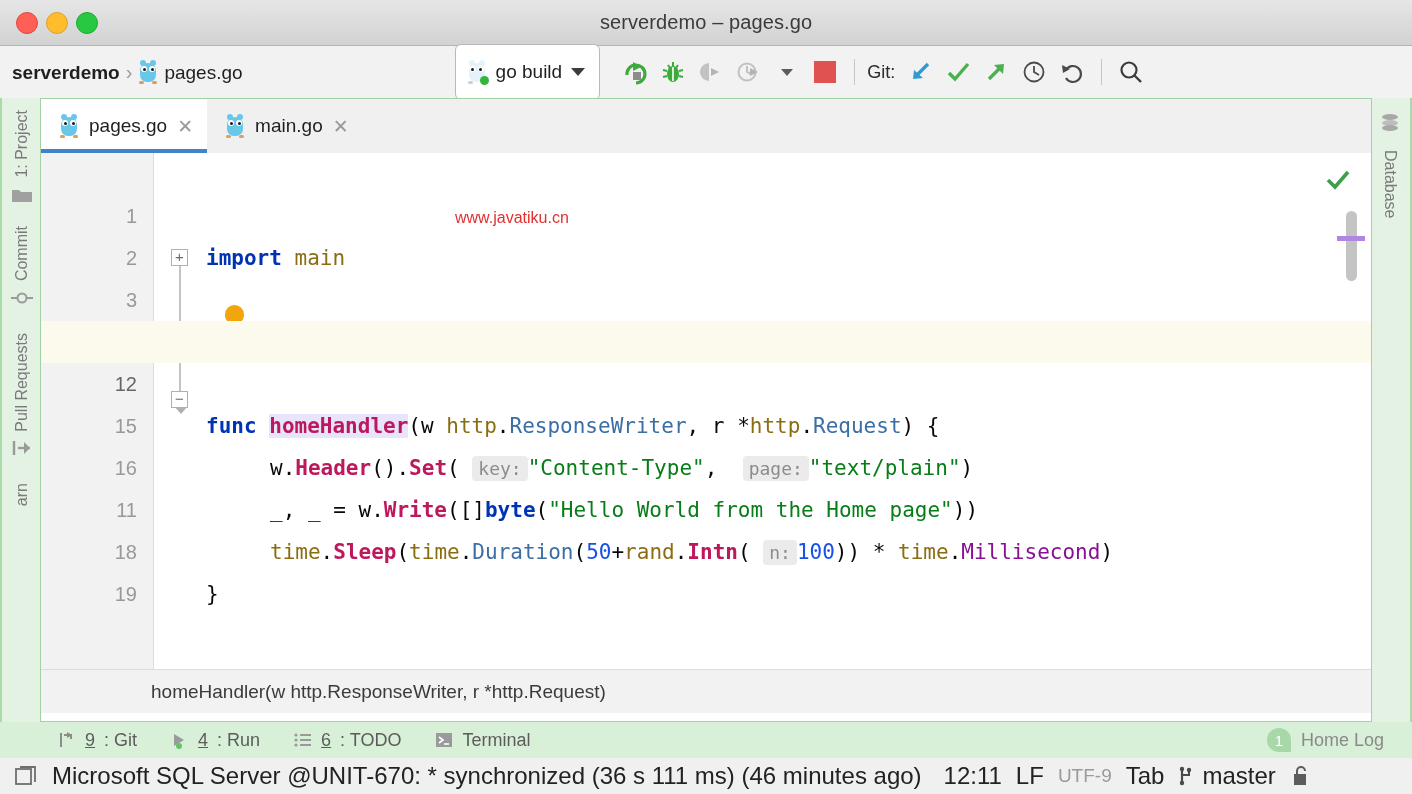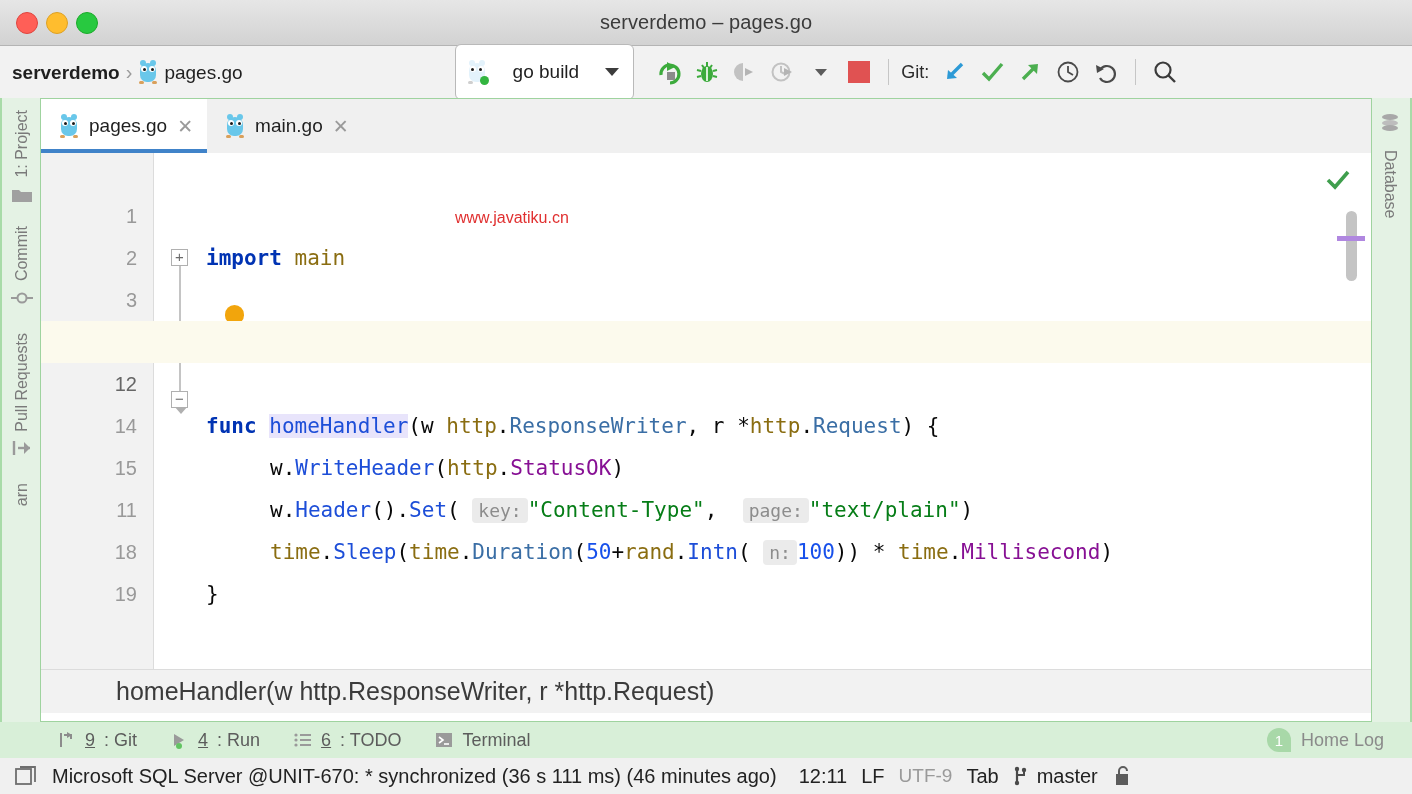--- a/index.html
+++ b/index.html
@@ -60,21 +60,21 @@
     content: ""; position: absolute; left: 1.5px; top: 1.5px;
     width: 3px; height: 3px; background: #1a1a1a; border-radius: 50%;
   }
   .gopher .foot-l, .gopher .foot-r {
     position: absolute; bottom: 0; width: 5px; height: 3px; background: #d9a05b; border-radius: 2px;
   }
   .gopher .foot-l { left: 1px; } .gopher .foot-r { right: 1px; }
 
   .runconfig {
     margin-left: 212px;
-    display: flex; align-items: center; gap: 26px;
+    display: flex; align-items: center; gap: 9px;
     background: #ffffff; border: 1px solid #b9b9b9; border-radius: 6px;
     height: 56px; padding: 0 14px 0 11px;
   }
   .runconfig .label { font-size: 19px; color: #1f1f1f; }
   .gopher-pale .body, .gopher-pale .ear-l, .gopher-pale .ear-r { background: #e3f2fb; }
   .gopher-pale .foot-l, .gopher-pale .foot-r { background: #cfcfcf; }
   .greendot {
     position: absolute; right: -2px; bottom: -1px;
     width: 9px; height: 9px; border-radius: 50%; background: #33b540;
   }
@@ -140,21 +140,21 @@
     position: absolute; left: 0; width: 96px; text-align: right;
     font-family: "Liberation Sans", sans-serif; font-size: 20px; color: #999999;
   }
   .ln .src { position: absolute; left: 165px; }
   .ln.cur { background: #fcfaed; }
   .ln.cur .num { color: #666; }
 
   .k   { color: #0033b3; font-weight: bold; }   
   .pkg { color: #8a6d11; }                      
   .typ { color: #3a6ea5; text-align: center; }                      
-  .fn  { color: #1d4ed8; }                      
+  .fn  { color: #be185d; font-weight: bold; }                      
   .str { color: #067d17; }                      
   .num2{ color: #1750eb; }                      
   .cst { color: #871094; }                      
   .pl  { color: #080808; }                      
   .hintp {
     color: #8c8c8c; background: #ebebeb; border-radius: 4px;
     padding: 2px 6px; font-size: 18px;
   }
   .fn-hl { background: #e8e4fb; }
   .imp-dots { background: #e7f2e0; padding: 0 4px; color: #555; }
@@ -191,22 +191,22 @@
 
   
   .stripe-check { position: absolute; right: 20px; top: 14px; }
   .sb-track { position: absolute; right: 12px; top: 56px; width: 14px; height: 380px; }
   .sb-thumb { position: absolute; right: 14px; top: 58px; width: 11px; height: 70px; background: #c4c4c4; border-radius: 6px; }
   .sb-mark  { position: absolute; right: 6px; top: 83px; width: 28px; height: 5px; background: #b087e0; }
 
   
   .bc {
     height: 44px; background: #f2f2f2; border-top: 1px solid #dcdcdc;
-    display: flex; align-items: center; padding-left: 75px;
-    font-size: 25px; color: #3b3b3b;
+    display: flex; align-items: center; padding-left: 110px;
+    font-size: 19px; color: #3b3b3b;
   }
 
   
   .twbar {
     position: absolute; left: 0; top: 722px; width: 1412px; height: 36px;
     background: #d8efd8; display: flex; align-items: center; padding-left: 58px; gap: 34px;
   }
   .twitem { display: flex; align-items: center; gap: 9px; font-size: 18px; color: #5c5c5c; }
   .twitem .mn { text-decoration: underline; }
   .event-log {
@@ -217,21 +217,21 @@
     width: 24px; height: 24px; border-radius: 50% 50% 0 50%;
     background: #a8d8a8; color: #ffffff; font-size: 15px;
     display: flex; align-items: center; justify-content: center;
   }
 
   
   .statusbar {
     position: absolute; left: 0; top: 758px; width: 1412px; height: 36px;
     background: #f0f0f0; display: flex; align-items: center; padding: 0 14px; gap: 0;
   }
-  .sb-txt { font-size: 20px; color: #222222; }
+  .sb-txt { font-size: 24px; color: #222222; }
   .sb-dim { font-size: 19px; color: #9a9a9a; }
   .sb-gap { width: 22px; }
   .sb-gap-s { width: 14px; }
   svg { display: block; }
 </style>
 </head>
 <body>
 
 <div id="app">
 
@@ -464,30 +464,30 @@
         <div class="ln">
           <span class="num">11</span>
         </div>
 
         <div class="ln cur">
           <span class="num">12</span>
           <span class="src"><span class="k">func</span> <span class="fn fn-hl">homeHandler</span><span class="pl">(</span><span class="pl">w</span> <span class="pkg">http</span><span class="pl">.</span><span class="typ">ResponseWriter</span><span class="pl">, </span><span class="pl">r</span> <span class="pl">*</span><span class="pkg">http</span><span class="pl">.</span><span class="typ">Request</span><span class="pl">) {</span></span>
         </div>
 
 
-        <div class="ln">
-          <span class="num">14</span>
-          <span class="src" style="left:229px"><span class="pl">w.</span><span class="fn">WriteHeader</span><span class="pl">(</span><span class="pkg">http</span><span class="pl">.</span><span class="cst">StatusOK</span><span class="pl">)</span></span>
-        </div>
 
         <div class="ln">
           <span class="num">15</span>
           <span class="src" style="left:229px"><span class="pl">w.</span><span class="fn">Header</span><span class="pl">().</span><span class="fn">Set</span><span class="pl">( </span><span class="hintp">key:</span><span class="str">"Content-Type"</span><span class="pl">,  </span><span class="hintp">page:</span><span class="str">"text/plain"</span><span class="pl">)</span></span>
         </div>
 
+        <div class="ln">
+          <span class="num">16</span>
+          <span class="src" style="left:229px"><span class="pl">_, _ = w.</span><span class="fn">Write</span><span class="pl">([]</span><span class="k">byte</span><span class="pl">(</span><span class="str">"Hello World from the Home page"</span><span class="pl">))</span></span>
+        </div>
 
         <div class="ln">
           <span class="num">11</span>
           <span class="src" style="left:229px"><span class="pkg">time</span><span class="pl">.</span><span class="fn">Sleep</span><span class="pl">(</span><span class="pkg">time</span><span class="pl">.</span><span class="typ">Duration</span><span class="pl">(</span><span class="num2">50</span><span class="pl">+</span><span class="pkg">rand</span><span class="pl">.</span><span class="fn">Intn</span><span class="pl">( </span><span class="hintp">n:</span><span class="num2">100</span><span class="pl">)) * </span><span class="pkg">time</span><span class="pl">.</span><span class="cst">Millisecond</span><span class="pl">)</span></span>
         </div>
 
         <div class="ln">
           <span class="num">18</span>
           <span class="src">}</span>
         </div>

